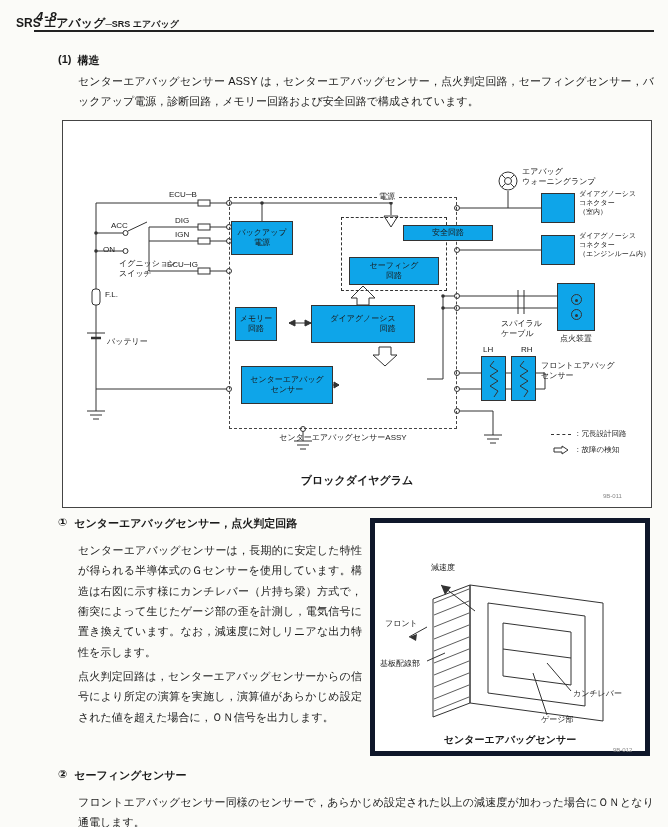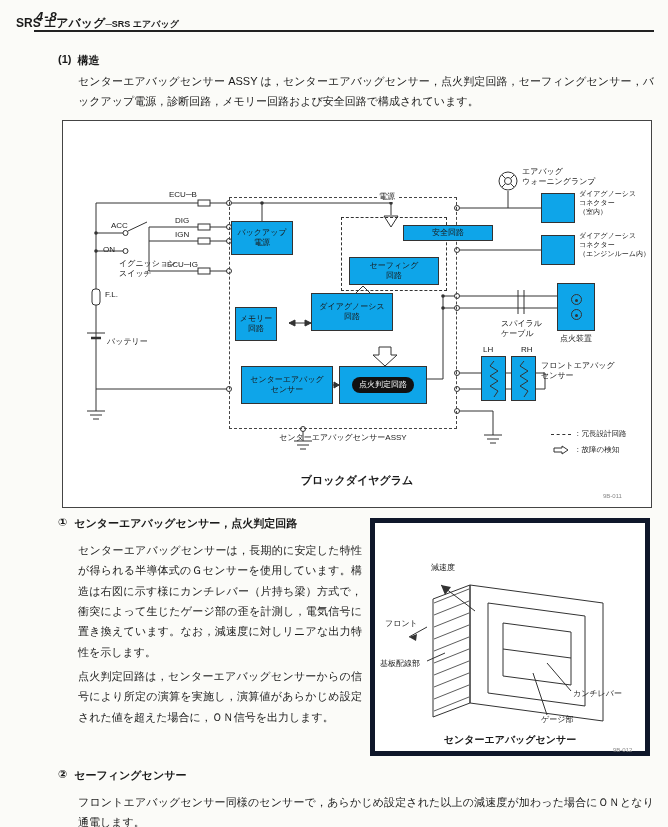--- a/index.html
+++ b/index.html
@@ -189,27 +189,24 @@
   <div class="assy-dash"></div>
 
   <div class="box" style="left:168px; top:100px; width:62px; height:34px;">バックアップ
 電源</div>
   <div class="box dashed" style="left:278px; top:96px; width:106px; height:74px;"></div>
   <div class="box" style="left:300px; top:104px; width:90px; height:16px;margin-left:40px;">安全回路</div>
   <div class="box" style="left:286px; top:136px; width:90px; height:28px;">セーフィング
 回路</div>
   <div class="box" style="left:172px; top:186px; width:42px; height:34px;">メモリー
 回路</div>
-  <div class="box" style="left:248px; top:172px; width:82px; height:38px;">ダイアグノーシス
+  <div class="box" style="left:248px; top:184px; width:104px; height:38px;text-align:right;">ダイアグノーシス
 回路</div>
   <div class="box" style="left:178px; top:245px; width:92px; height:38px;">センターエアバッグ
 センサー</div>
-  <div class="box" style="left:276px; top:245px; width:88px; height:38px;">
-    <span class="judge-pill">点火判定回路</span>
-  </div>
 
   <div class="box" style="left:478px; top:72px; width:34px; height:30px;"></div>
   <div class="box" style="left:478px; top:114px; width:34px; height:30px;"></div>
   <div class="box" style="left:494px; top:162px; width:38px; height:48px; flex-direction:column;">
     <span class="squib-dot"></span>
     <span class="squib-dot"></span>
   </div>
   <div class="box" style="left:418px; top:235px; width:25px; height:45px;">
     <svg class="res-svg" width="12" height="36" viewBox="0 0 12 36">
         <polyline points="6,0 2,5 10,10 2,15 10,20 2,25 10,30 6,36" fill="none" stroke="#333" stroke-width="1"></polyline>

